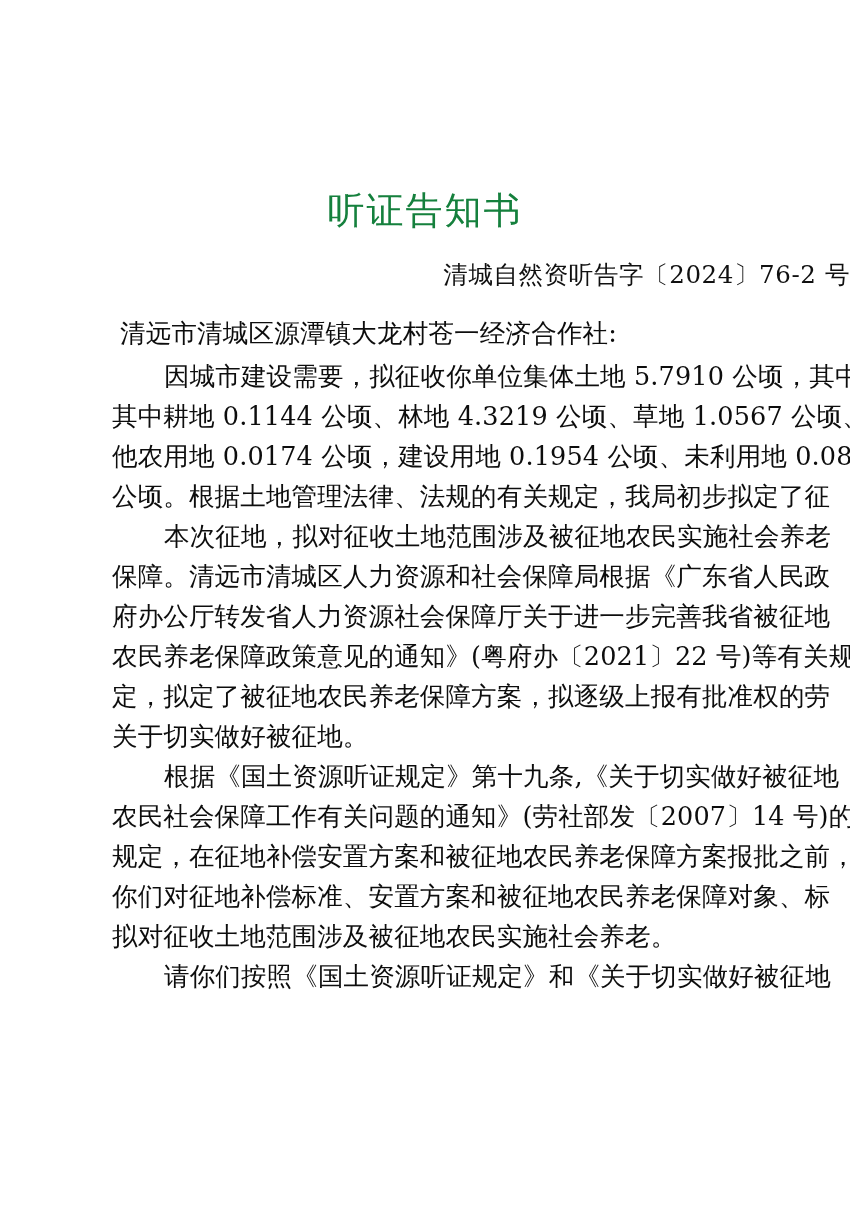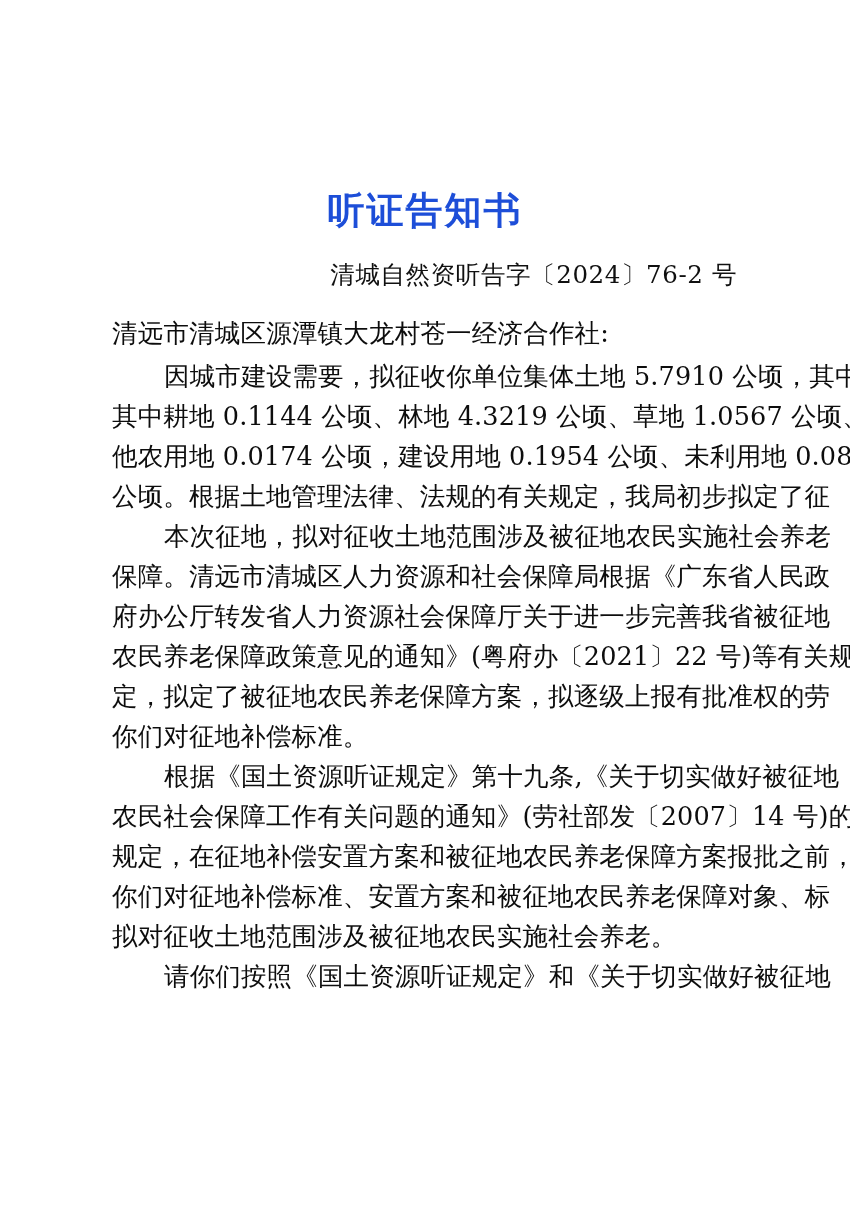--- a/index.html
+++ b/index.html
@@ -28,34 +28,33 @@
   }
 
   
   .doc-title {
     position: absolute;
     left: 0;
     top: 163px;
     width: 850px;
     text-align: center;
     font-family: "DejaVu Sans", "Liberation Sans", sans-serif;
-    font-weight: bold;
+    font-weight: normal;
     font-size: 37px;
     letter-spacing: 2px;
     line-height: 1.25;
-    color: #1d4ed8;
+    color: #15803d;
   }
 
   
   .doc-number {
     position: absolute;
     left: 0;
     top: 258px;
     width: 850px;
-    padding-right: 113px;
     box-sizing: border-box;
     text-align: right;
     font-size: 24.5px;
     letter-spacing: 0.6px;
     line-height: 1.4;
     color: #101010;
   }
 
   
   .body-block {
@@ -63,21 +62,21 @@
     left: 112px;
     top: 313px;
     width: 630px;
   }
 
   .addressee {
     font-size: 25.5px;
     line-height: 40px;
     letter-spacing: 0.2px;
     color: #0d0d0d;
-    margin: 0 0 3px 0;
+    margin: 0 0 3px 8px;
     white-space: nowrap;
   }
 
   .para {
     font-size: 25.5px;
     line-height: 40px;
     letter-spacing: 0.15px;
     color: #0d0d0d;
     margin: 0;
     text-align: justify;
@@ -121,21 +120,21 @@
       <span class="ln">他农用地 0.0174 公顷，建设用地 0.1954 公顷、未利用地 0.0852</span>
       <span class="ln">公顷。根据土地管理法律、法规的有关规定，我局初步拟定了征</span>
     </p>
 
     <p class="para">
       <span class="ln indent">本次征地，拟对征收土地范围涉及被征地农民实施社会养老</span>
       <span class="ln">保障。清远市清城区人力资源和社会保障局根据《广东省人民政</span>
       <span class="ln">府办公厅转发省人力资源社会保障厅关于进一步完善我省被征地</span>
       <span class="ln">农民养老保障政策意见的通知》(粤府办〔2021〕22 号)等有关规</span>
       <span class="ln">定，拟定了被征地农民养老保障方案，拟逐级上报有批准权的劳</span>
-      <span class="ln">你们对征地补偿标准。</span>
+      <span class="ln">关于切实做好被征地。</span>
     </p>
 
     <p class="para">
       <span class="ln indent">根据《国土资源听证规定》第十九条,《关于切实做好被征地</span>
       <span class="ln">农民社会保障工作有关问题的通知》(劳社部发〔2007〕14 号)的</span>
       <span class="ln">规定，在征地补偿安置方案和被征地农民养老保障方案报批之前，</span>
       <span class="ln">你们对征地补偿标准、安置方案和被征地农民养老保障对象、标</span>
       <span class="ln">拟对征收土地范围涉及被征地农民实施社会养老。</span>
     </p>
 

